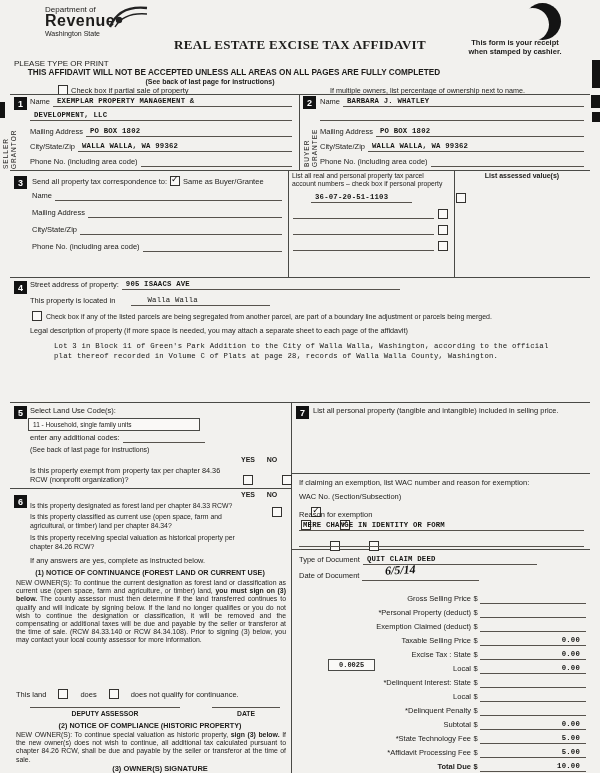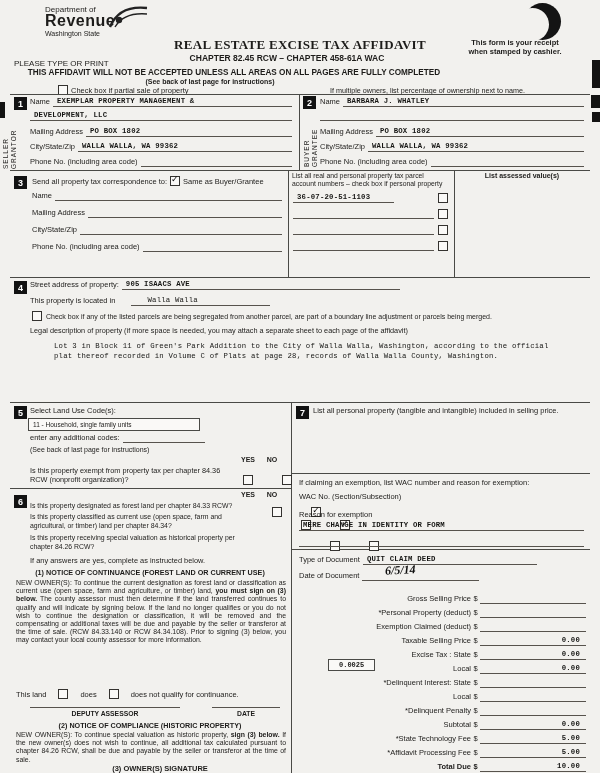--- a/index.html
+++ b/index.html
@@ -63,21 +63,20 @@
     <div style="font-size:16px;font-weight:bold;letter-spacing:0.5px;margin-top:-2px;">Revenue</div>
     <div style="font-size:7px;margin-top:0;">Washington State</div>
     <svg class="abs" style="left:62px;top:-2px;" width="42" height="26" viewBox="0 0 42 26">
       <path d="M3 24 Q12 2 40 5" fill="none" stroke="#222" stroke-width="2.4"></path>
       <path d="M8 24 Q17 9 40 11" fill="none" stroke="#222" stroke-width="1.4"></path>
       <circle cx="12" cy="17" r="3.2" fill="#222"></circle>
     </svg>
   </div>
 
   <div class="abs title center" style="left:120px;top:37px;width:360px;font-size:13px;">REAL ESTATE EXCISE TAX AFFIDAVIT</div>
-  <div class="abs center" style="left:107px;top:53px;width:360px;font-size:8.5px;">CHAPTER 82.45 RCW – CHAPTER 458-61A WAC</div>
 
   <div class="abs center" style="left:448px;top:38px;width:134px;font-size:7.5px;line-height:9px;">
     <div>This form is your receipt</div>
     <div>when stamped by cashier.</div>
   </div>
 
   <div class="abs" style="left:14px;top:59px;font-size:8px;">PLEASE TYPE OR PRINT</div>
   <div class="abs center bold" style="left:14px;top:68px;width:440px;font-size:8.2px;">THIS AFFIDAVIT WILL NOT BE ACCEPTED UNLESS ALL AREAS ON ALL PAGES ARE FULLY COMPLETED</div>
   <div class="abs center small" style="left:80px;top:78px;width:260px;">(See back of last page for instructions)</div>
 
@@ -170,21 +169,21 @@
   <div class="frow" style="left:32px;top:224px;width:250px;">
     <span class="flabel">City/State/Zip</span>
     <span class="fline"><span class="typed"></span></span>
   </div>
   <div class="frow" style="left:32px;top:241px;width:250px;">
     <span class="flabel">Phone No. (including area code)</span>
     <span class="fline"><span class="typed"></span></span>
   </div>
 
   <div class="abs tiny" style="left:292px;top:172px;width:155px;line-height:7.8px;">List all real and personal property tax parcel account numbers – check box if personal property</div>
-  <div class="frow" style="left:293px;top:192px;width:155px;gap:40px;">
+  <div class="frow" style="left:311px;top:192px;width:155px;gap:40px;">
     <span class="fline"><span class="typed">36-07-20-51-1103</span></span>
     <span class="cb" style="margin-left:4px;"></span>
   </div>
   <div class="frow" style="left:293px;top:208px;width:155px;">
     <span class="fline"><span class="typed"></span></span>
     <span class="cb" style="margin-left:4px;"></span>
   </div>
   <div class="frow" style="left:293px;top:224px;width:155px;">
     <span class="fline"><span class="typed"></span></span>
     <span class="cb" style="margin-left:4px;"></span>

